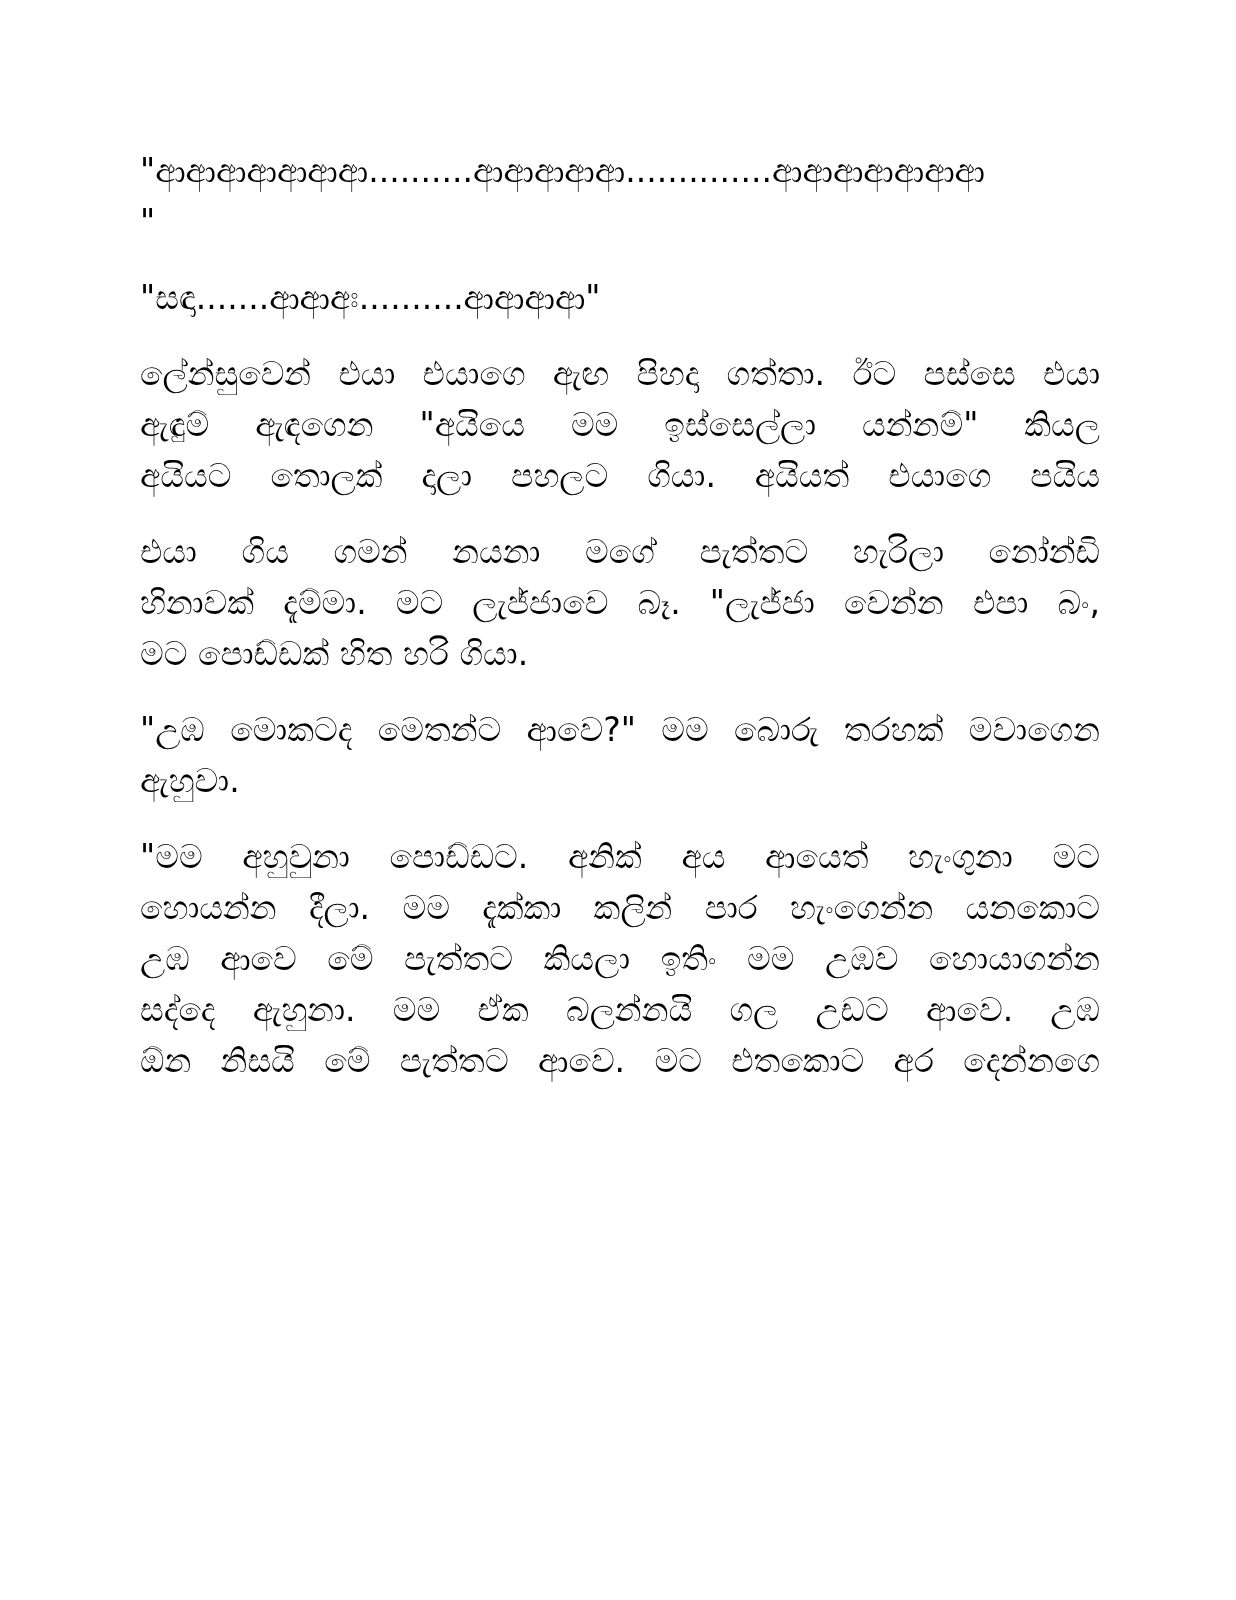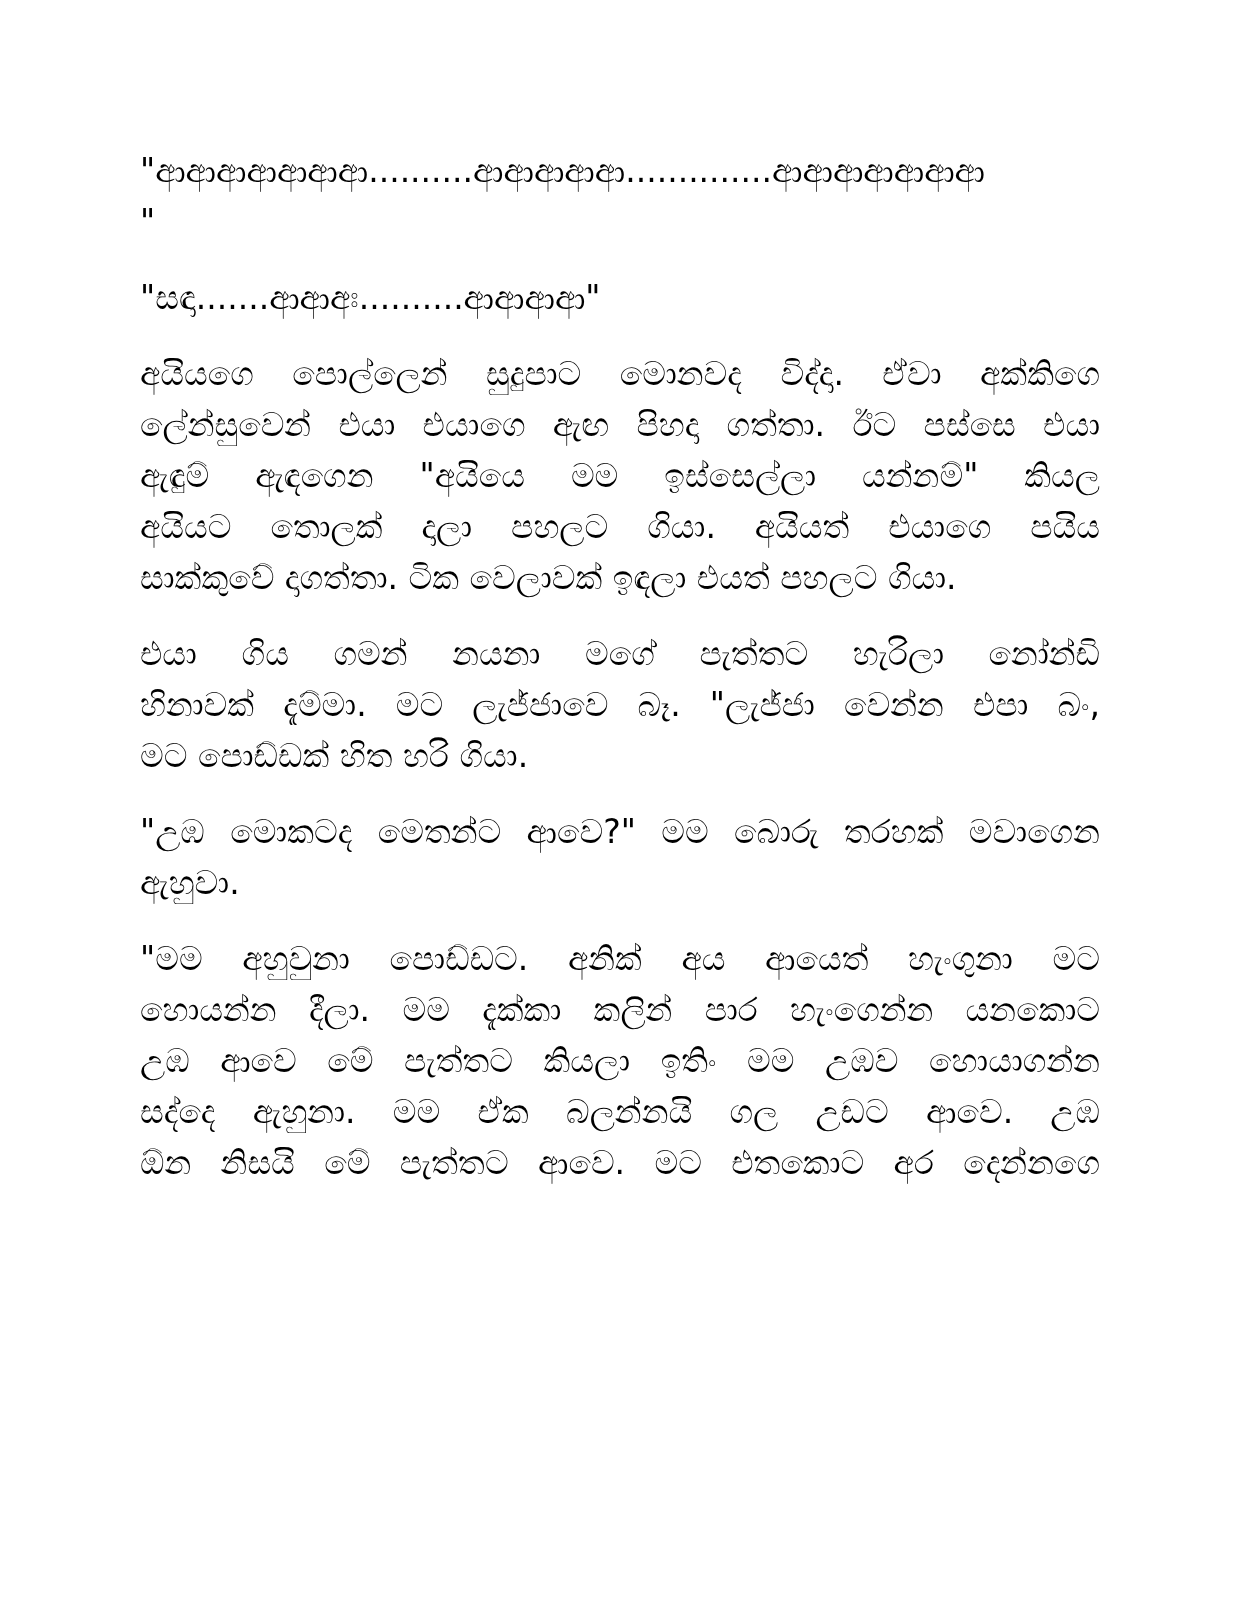--- a/index.html
+++ b/index.html
@@ -44,25 +44,23 @@
 <div class="page">
   <div class="text-block" id="paragraphs">
       <div class="paragraph">
         <div class="line">"ආආආආආආආ..........ආආආආආ..............ආආආආආආආ</div>
         <div class="line last">"</div>
       </div>
       <div class="paragraph">
         <div class="line last">"සඳා.......ආආඅඃ..........ආආආආ"</div>
       </div>
       <div class="paragraph">
-        <div class="line">අයියගෙ පොල්ලෙන් සුදුපාට මොනවද විද්දා. ඒවා අක්කිගෙ</div>
         <div class="line">ලේන්සුවෙන් එයා එයාගෙ ඇඟ පිහදා ගත්තා. ඊට පස්සෙ එයා</div>
         <div class="line">ඇඳුම් ඇඳගෙන "අයියෙ මම ඉස්සෙල්ලා යන්නම්" කියල</div>
         <div class="line">අයියට තොලක් දාලා පහලට ගියා. අයියත් එයාගෙ පයිය</div>
-        <div class="line last">සාක්කුවේ දාගත්තා. ටික වෙලාවක් ඉඳලා එයත් පහලට ගියා.</div>
       </div>
       <div class="paragraph">
         <div class="line">එයා ගිය ගමන් නයනා මගේ පැත්තට හැරිලා නෝන්ඩි</div>
         <div class="line">හිනාවක් දැම්මා. මට ලැජ්ජාවෙ බෑ. "ලැජ්ජා වෙන්න එපා බං,</div>
         <div class="line last">මට පොඩ්ඩක් හිත හරි ගියා.</div>
       </div>
       <div class="paragraph">
         <div class="line">"උඹ මොකටද මෙතන්ට ආවෙ?" මම බොරු තරහක් මවාගෙන</div>
         <div class="line last">ඇහුවා.</div>
       </div>

